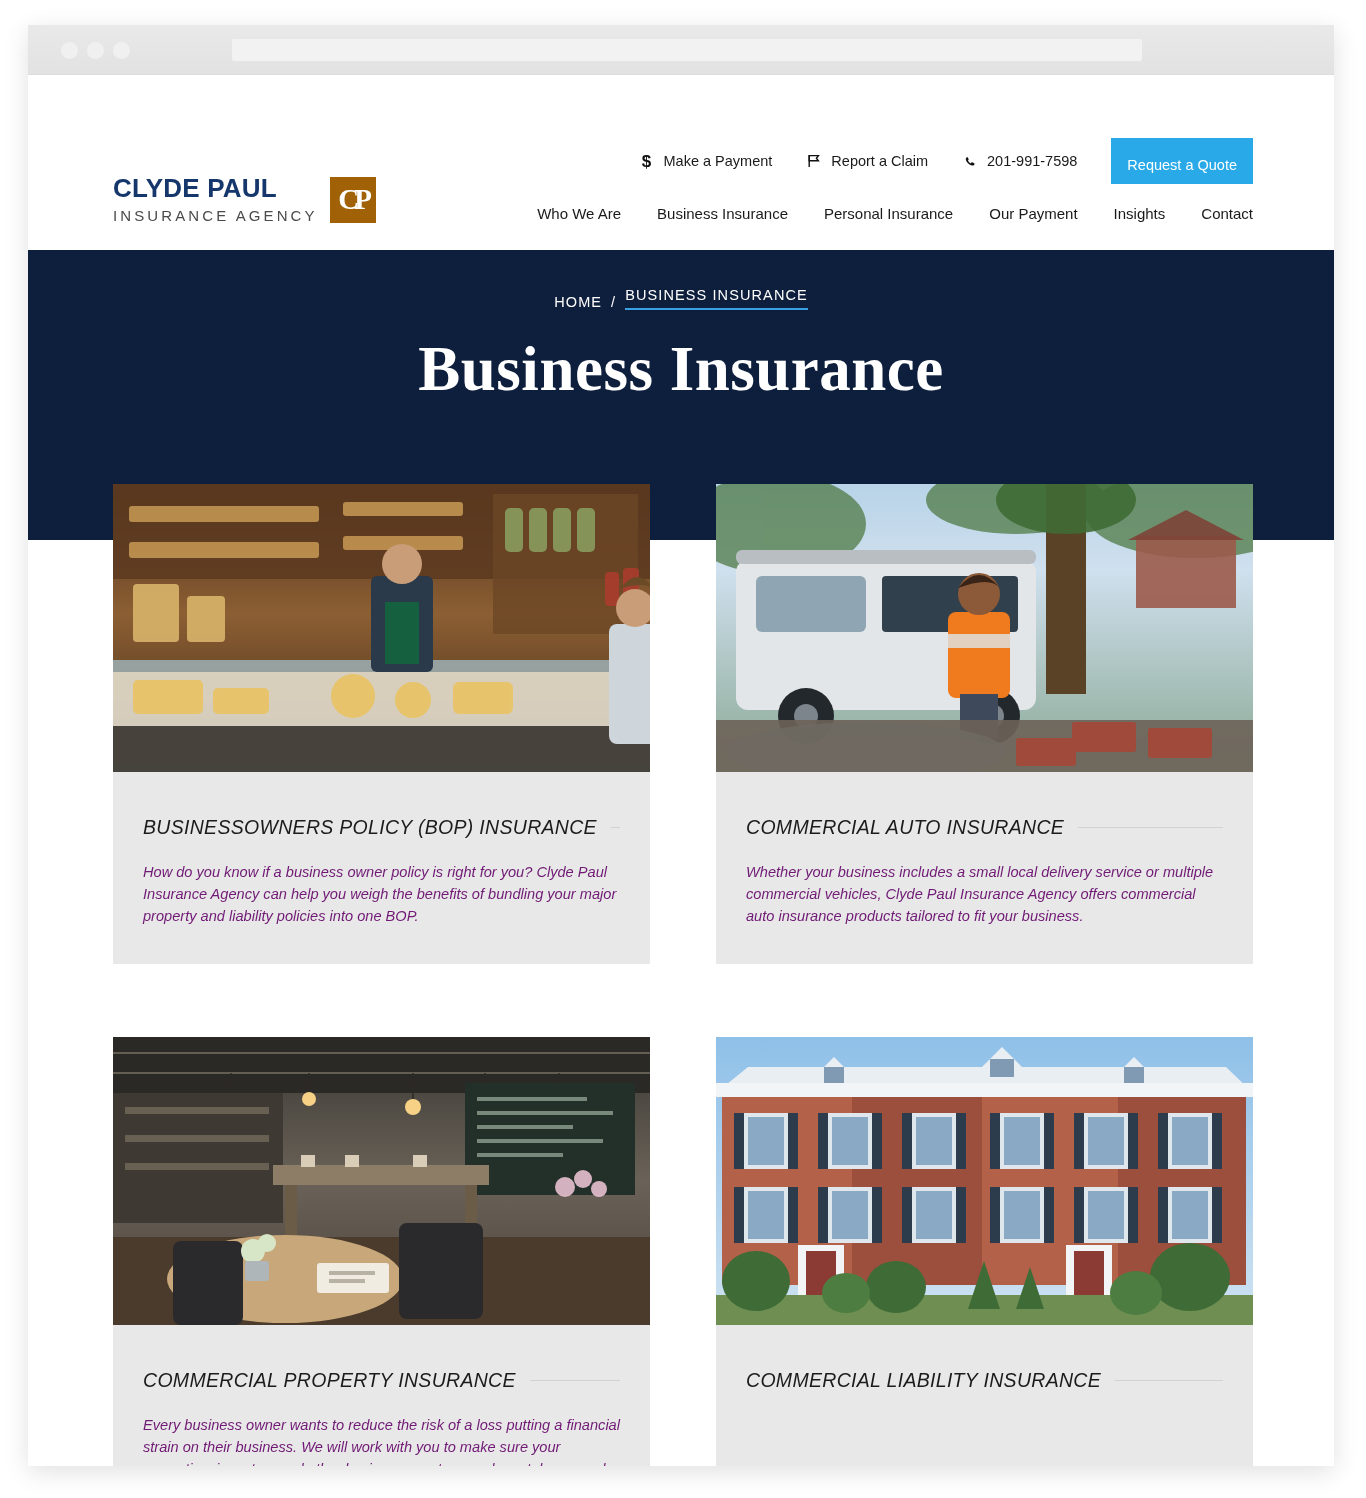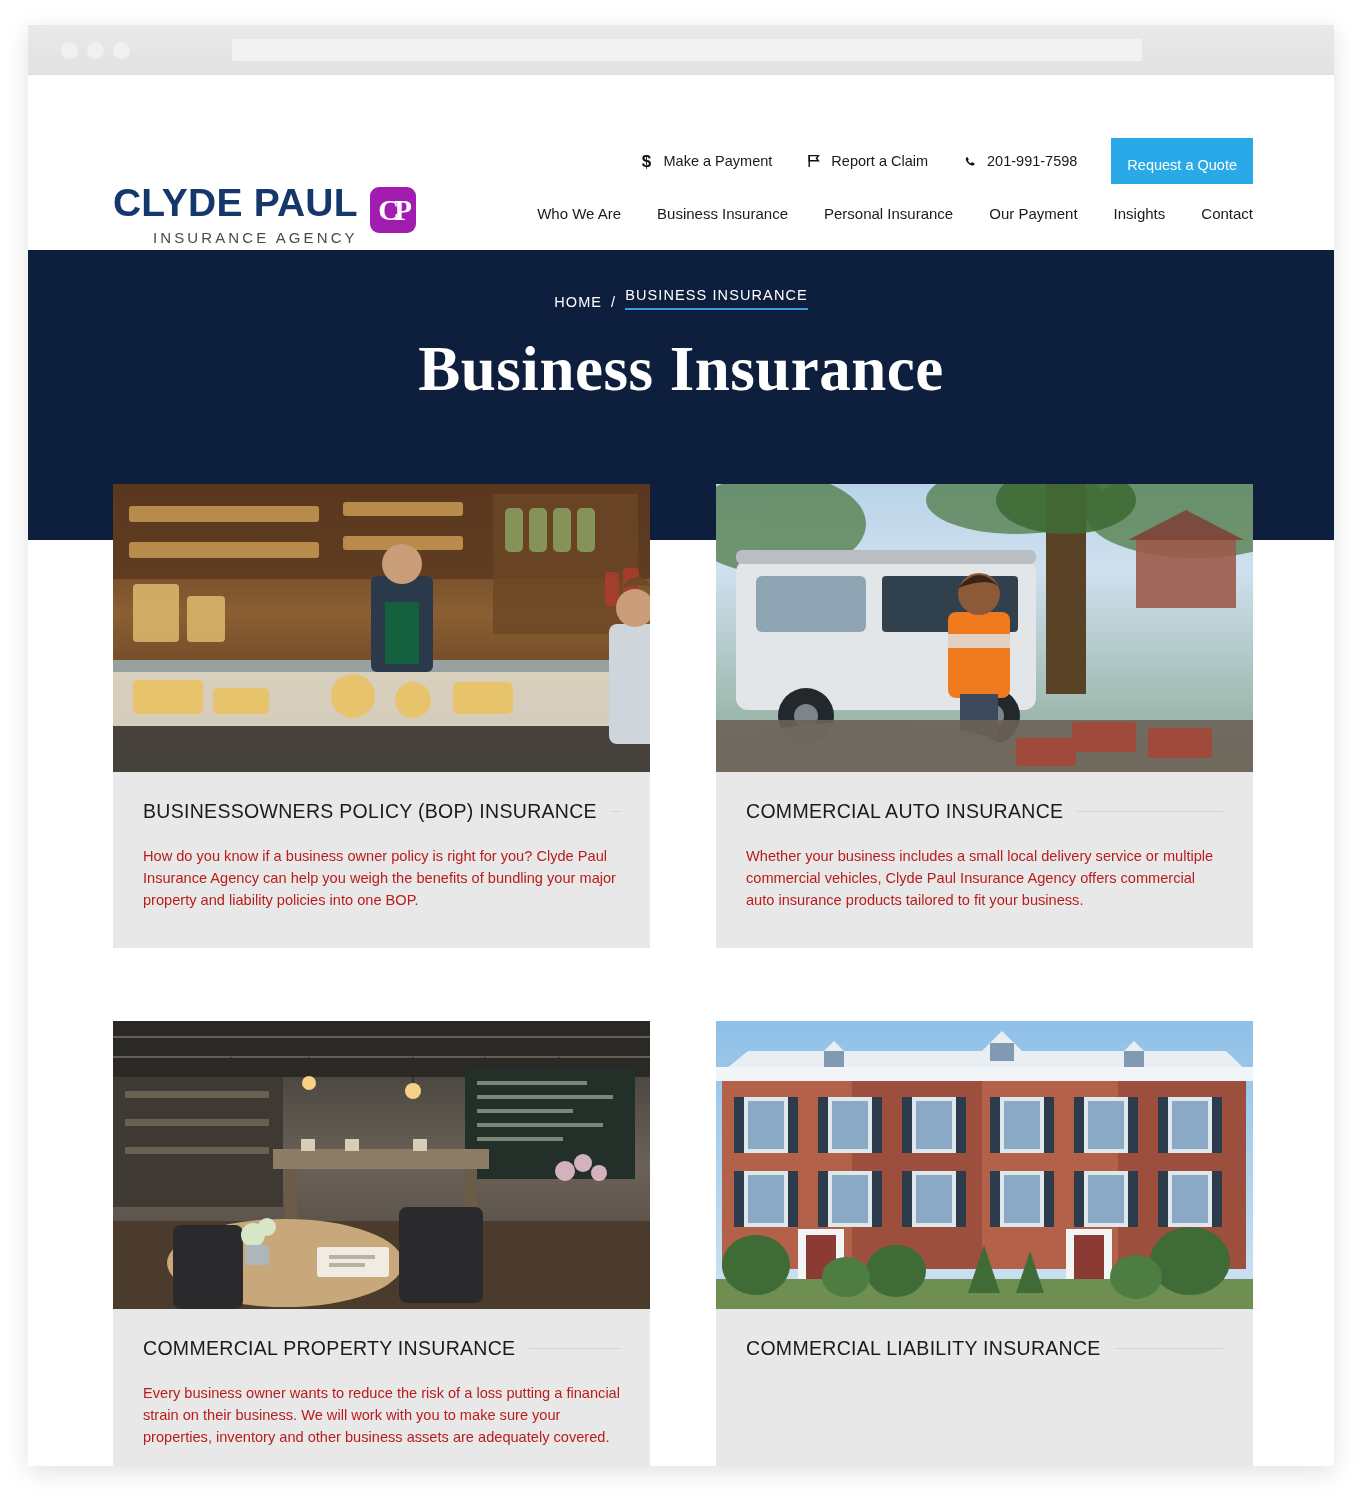--- a/index.html
+++ b/index.html
@@ -108,42 +108,40 @@
   .logo {
     position: absolute;
     left: 85px;
     top: 100px;
     display: flex;
     align-items: center;
     gap: 12px;
   }
   .logo-text { display: flex; flex-direction: column; }
   .logo-name {
-    font-size: 39px;
+    font-size: 26px;
     font-weight: 700;
     color: #16376b;
     letter-spacing: 0.2px;
     line-height: 1.05;
     font-family: "Liberation Sans", sans-serif;
-    margin-top: 8px;
   }
   .logo-sub {
     font-size: 15px;
     letter-spacing: 3.1px;
     color: #4a4a4a;
     margin-top: 5px;
     text-align: right;
     font-weight: 400;
   }
   .logo-mark {
     width: 46px; height: 46px;
-    background: #a21caf;
+    background: #a16207;
     position: relative;
     flex: none;
-    border-radius: 9px;
   }
   .logo-mark .cp {
     position: absolute;
     inset: 0;
     display: flex;
     align-items: center;
     justify-content: center;
     color: #ffffff;
     font-size: 29px;
     font-weight: 700;
@@ -241,21 +239,21 @@
     flex-direction: column;
   }
   .card-media {
     width: 537px;
     height: 288px;
     position: relative;
     overflow: hidden;
     background: #3a3a3a;
   }
   .card-media svg { display: block; width: 100%; height: 100%; }
-  .card-body { padding: 28px 30px 36px; }
+  .card-body { padding: 44px 30px 36px; font-style: italic; }
   .card-head {
     display: flex;
     align-items: center;
     gap: 14px;
   }
   .card-title {
     font-size: 19.5px;
     color: #1b1b1b;
     letter-spacing: 0.3px;
     white-space: nowrap;
@@ -263,21 +261,21 @@
   }
   .card-rule {
     flex: 1;
     height: 1px;
     background: #d2d2d2;
   }
   .card-desc {
     margin-top: 22px;
     font-size: 14.6px;
     line-height: 1.52;
-    color: #b91c1c;
+    color: #701a75;
   }
 </style>
 </head>
 <body>
 
 <div class="browser-window">
 
   <div class="browser-chrome">
     <div class="traffic-lights">
       <span class="dot"></span>

